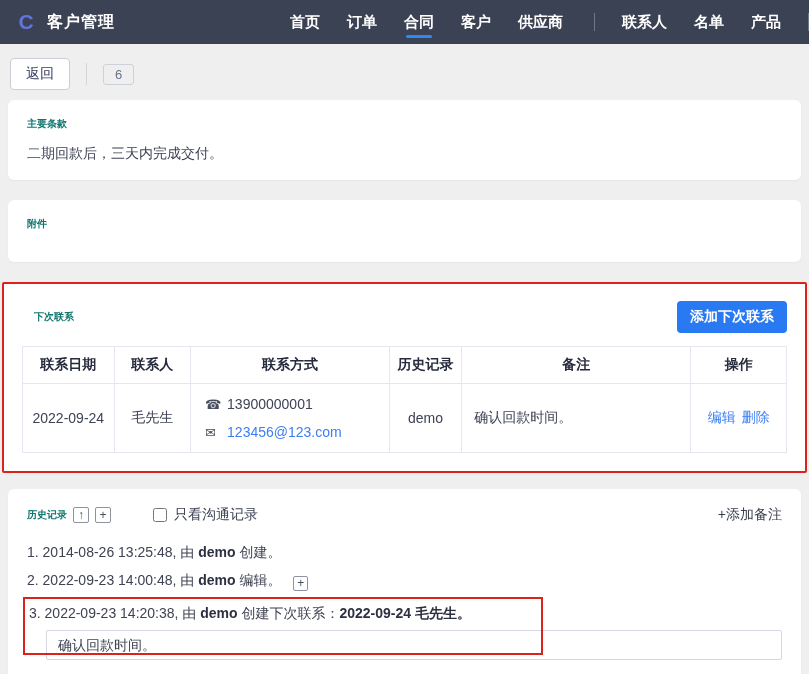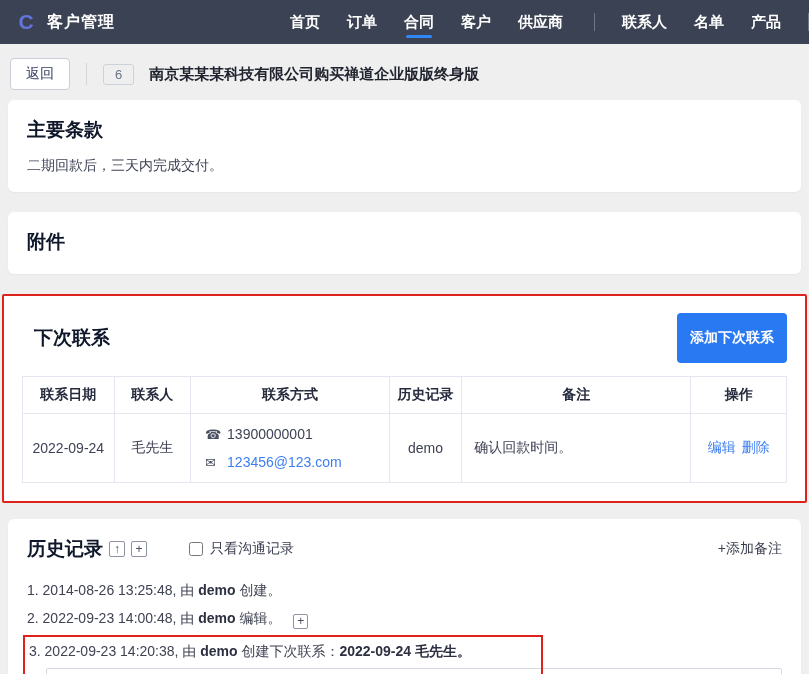--- a/index.html
+++ b/index.html
@@ -42,30 +42,30 @@
   .id-badge {
     border:1px solid #ccd2dc; border-radius:3px; padding:2px 11px;
     font-size:13px; color:#6a7389;
   }
   .contract-title { font-size:15px; font-weight:bold; color:#20242f; margin-left:15px; }
   
   .card {
     background:#fff; border-radius:6px; margin:0 8px 20px 8px;
     padding:17px 19px; box-shadow:0 1px 2px rgba(0,0,0,0.04);
   }
-  .card-title { font-size:19px; font-weight:bold; color:#0f172a; }
+  .card-title { font-size:10px; font-weight:bold; color:#0f766e; }
   .card-body-text { margin-top:14px; font-size:14px; color:#3e4254; }
   .attachments-card { min-height:62px; }
   
   .annotation-box { border:2px solid #dd221c; margin:0 2px 16px 2px; padding:2px 4px; background:#fff; border-radius:2px; }
   .next-contact-card { background:#fff; padding:15px 14px 16px 14px; }
   .nc-header { display:flex; align-items:center; justify-content:space-between;margin-left:12px; }
   .add-contact-btn {
     background:#2979f2; color:#fff; border:none; border-radius:4px;
-    padding:16px 13px; font-size:14px; font-weight:bold; cursor:pointer;
+    padding:7px 13px; font-size:14px; font-weight:bold; cursor:pointer;
     font-family:inherit;
   }
   table.contact-table { width:100%; border-collapse:collapse; margin-top:13px; }
   .contact-table th, .contact-table td { border:1px solid #e4e7f0; }
   .contact-table th {
     font-size:14px; font-weight:bold; color:#262b3d; text-align:center; padding:9px 6px;
   }
   .contact-table td { font-size:14px; color:#3e4254; text-align:center; padding:10px 8px; }
   .col-date{width:12%;} .col-person{width:10%;} .col-method{width:26%;}
   .col-by{width:9.5%;} .col-note{width:30%;} .col-op{width:12.5%;}
@@ -126,21 +126,20 @@
     <span class="nav-item">名单</span>
     <span class="nav-item">产品</span>
     <span class="nav-divider last"></span>
   </div>
 </div>
 
 <div class="header-strip">
   <button class="back-btn">返回</button>
   <span class="header-divider"></span>
   <span class="id-badge">6</span>
-  <span class="contract-title">南京某某某科技有限公司购买禅道企业版版终身版</span>
 </div>
 
 <div class="card">
   <div class="card-title">主要条款</div>
   <div class="card-body-text">二期回款后，三天内完成交付。</div>
 </div>
 
 <div class="card attachments-card">
   <div class="card-title">附件</div>
 </div>

